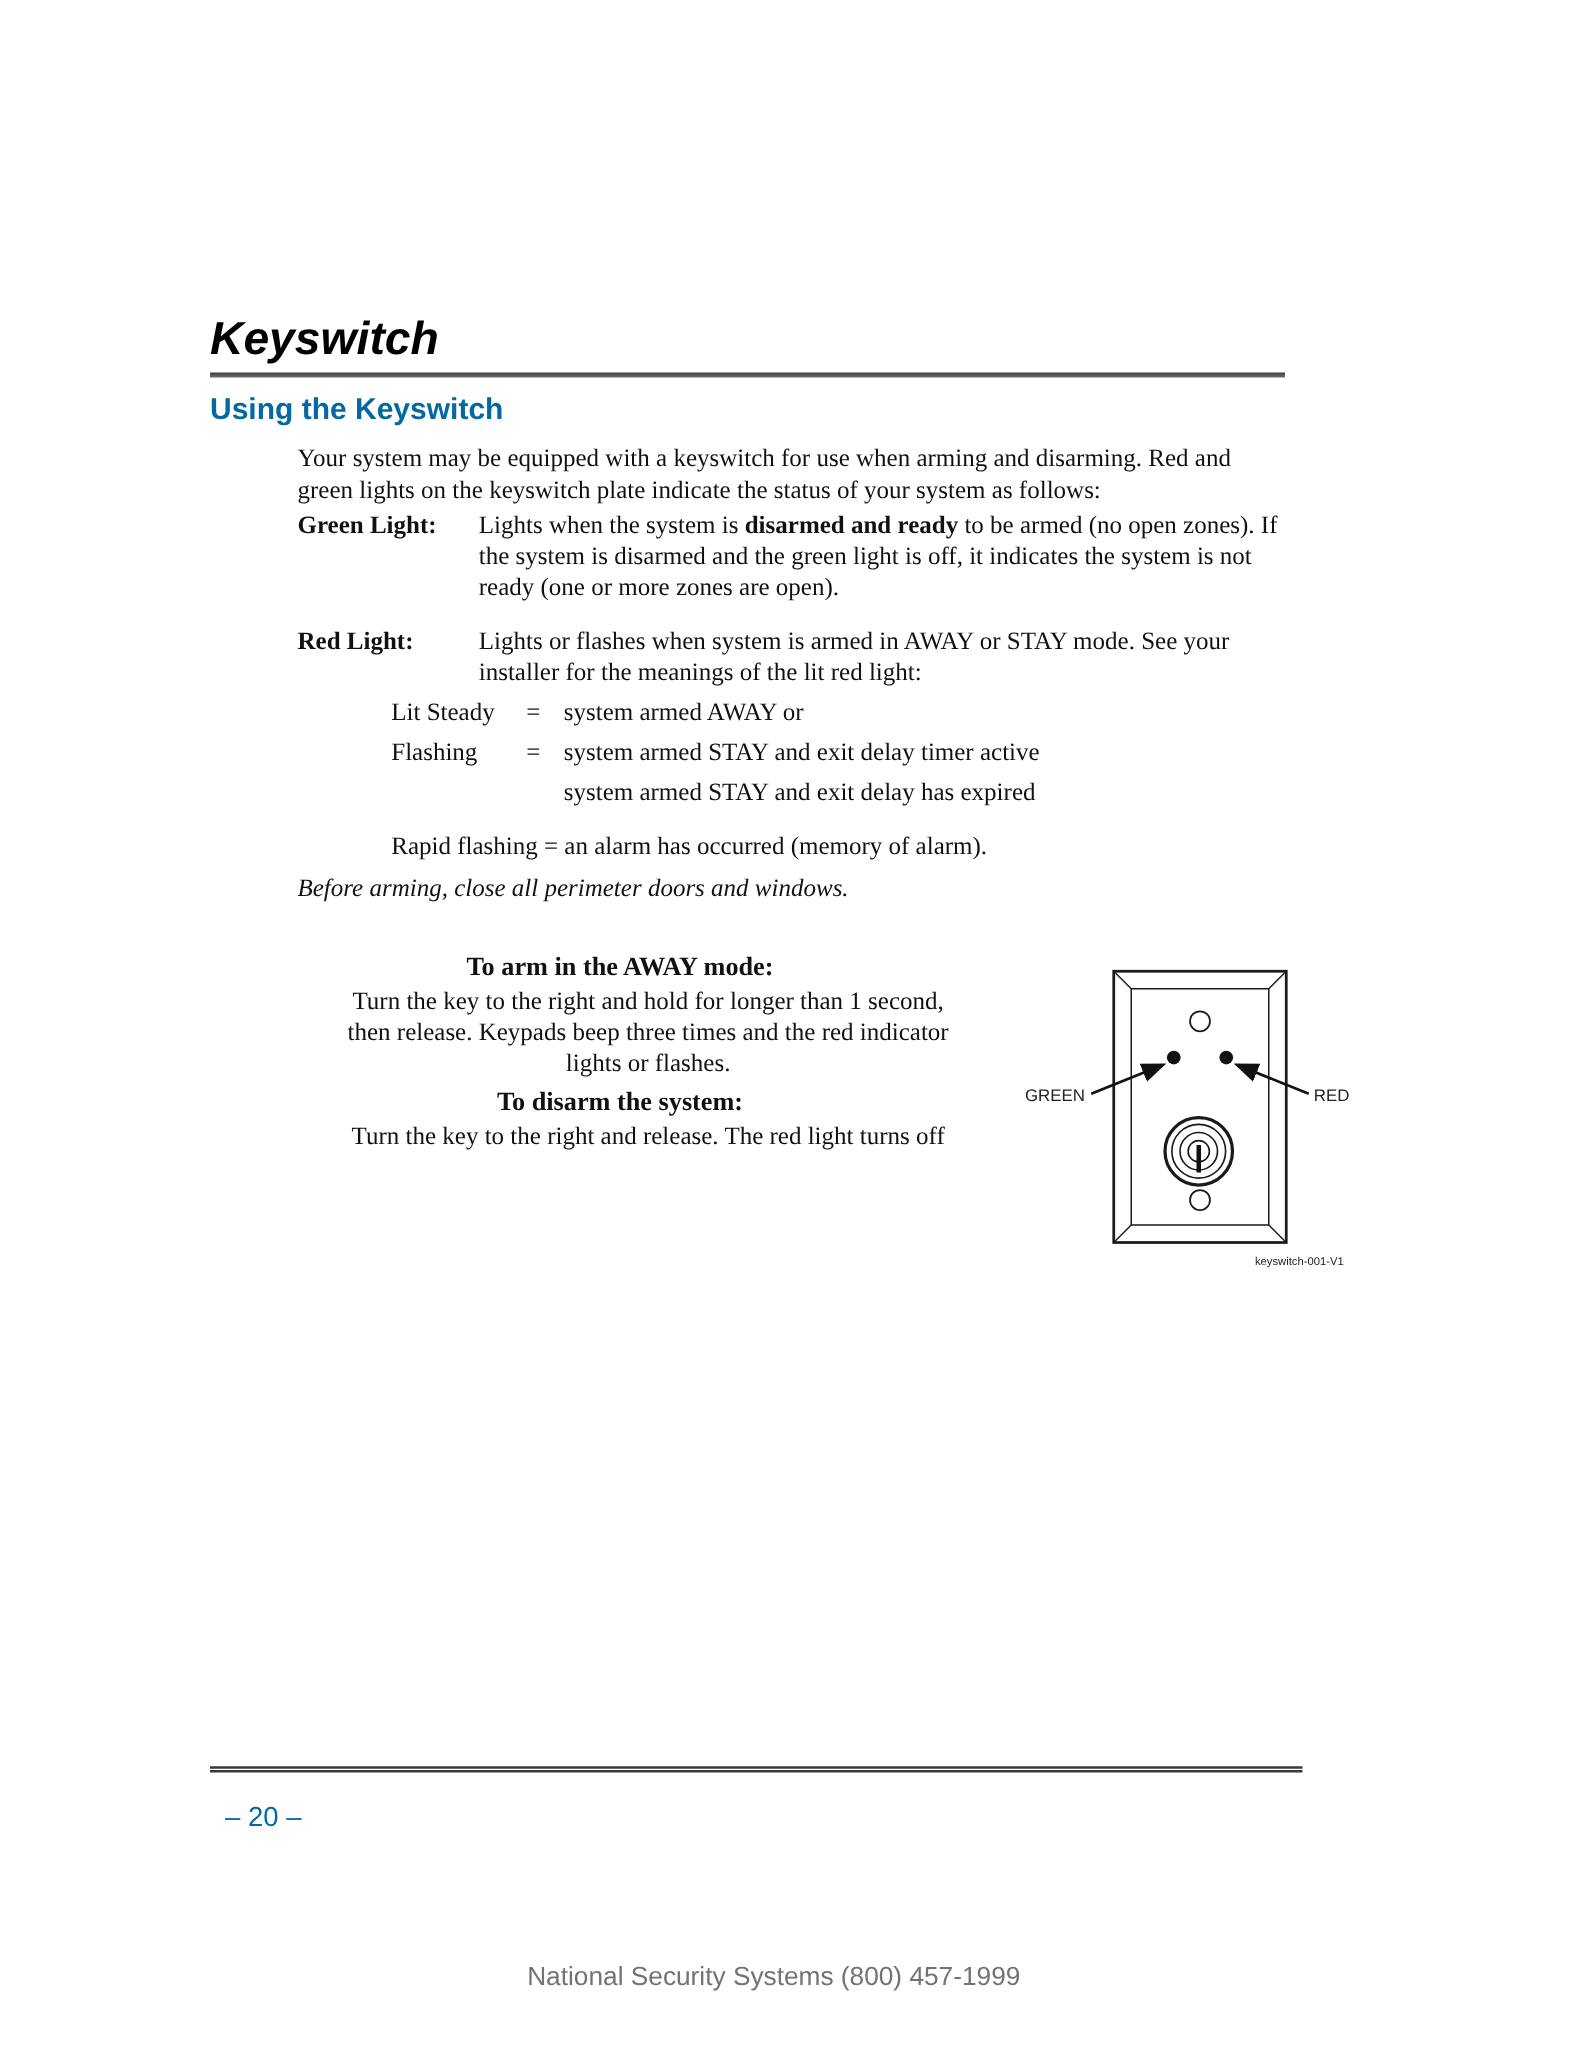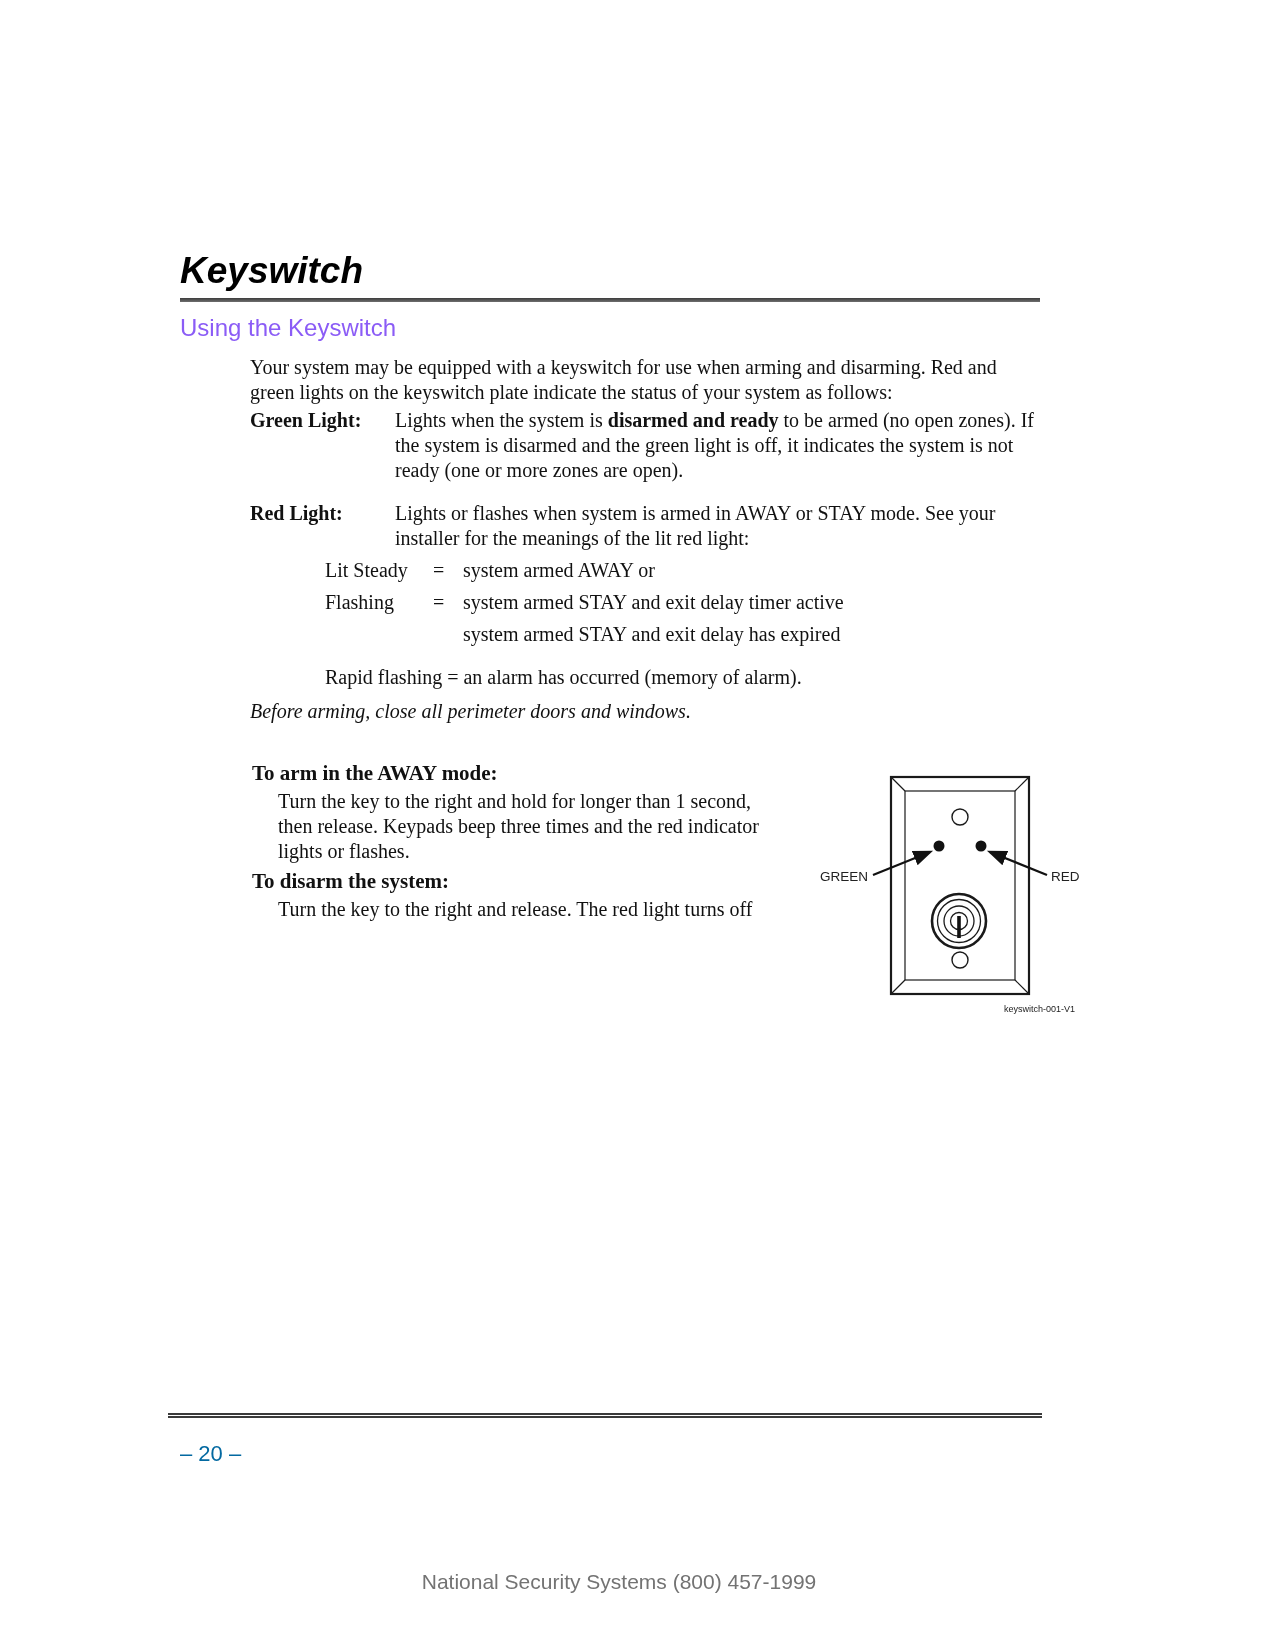--- a/index.html
+++ b/index.html
@@ -6,40 +6,40 @@
   .page{
     position:relative;
     width:1275px;height:1650px;
     background:#ffffff;
     font-family:"Liberation Serif", serif;
     color:#111;
     overflow:hidden;
   }
   .content{
     position:absolute;
-    left:180px; top:250px; width:860px;
+    left:168px; top:250px; width:860px;
   }
   .doc-title{
     font-family:"Liberation Sans", sans-serif;
     font-weight:bold; font-style:italic;
     font-size:37px; line-height:42px;
     letter-spacing:0px;
     color:#000;
   }
   .title-rule{
     margin-top:6px;
     height:4px;
     background:linear-gradient(#3c3c3c,#6e6e6e);
   }
   .section-heading{
     margin-top:12px;
     font-family:"Liberation Sans", sans-serif;
-    font-weight:normal;
+    font-weight:bold;
     font-size:24px; line-height:28px;
-    color:#8b5cf6;
+    color:#0369a1;
   }
   .body-block{
     margin-left:70px;
     font-size:20px; line-height:25px;
   }
   .intro{ margin-top:13px; width:790px; }
   .def-row{ display:flex; }
   .def-row.green{ margin-top:3px; }
   .def-row.red{ margin-top:18px;justify-content:flex-end; }
   .def-label{ width:145px; font-weight:bold; flex:0 0 145px; }
@@ -48,21 +48,21 @@
   .state-row{
     margin-left:145px; margin-top:7px; line-height:25px;
   }
   .state-term{ display:inline-block; width:108px; }
   .state-eq{ display:inline-block; width:30px; }
   .memory-line{ margin-left:145px; margin-top:18px; }
   .italic-note{
     margin-top:9px; font-style:italic;
   }
   .instructions{
-    margin-top:36px; margin-left:72px; width:512px;
+    margin-top:36px; margin-left:72px; width:512px;text-align:center;
   }
   .instr-heading{
     font-weight:bold; font-size:21px; line-height:26px;
     margin-top:4px;
   }
   .instr-body{
     margin-left:26px; margin-top:3px; margin-bottom:3px;
     font-size:20px; line-height:25px; width:505px;
   }
   .diagram-svg{

